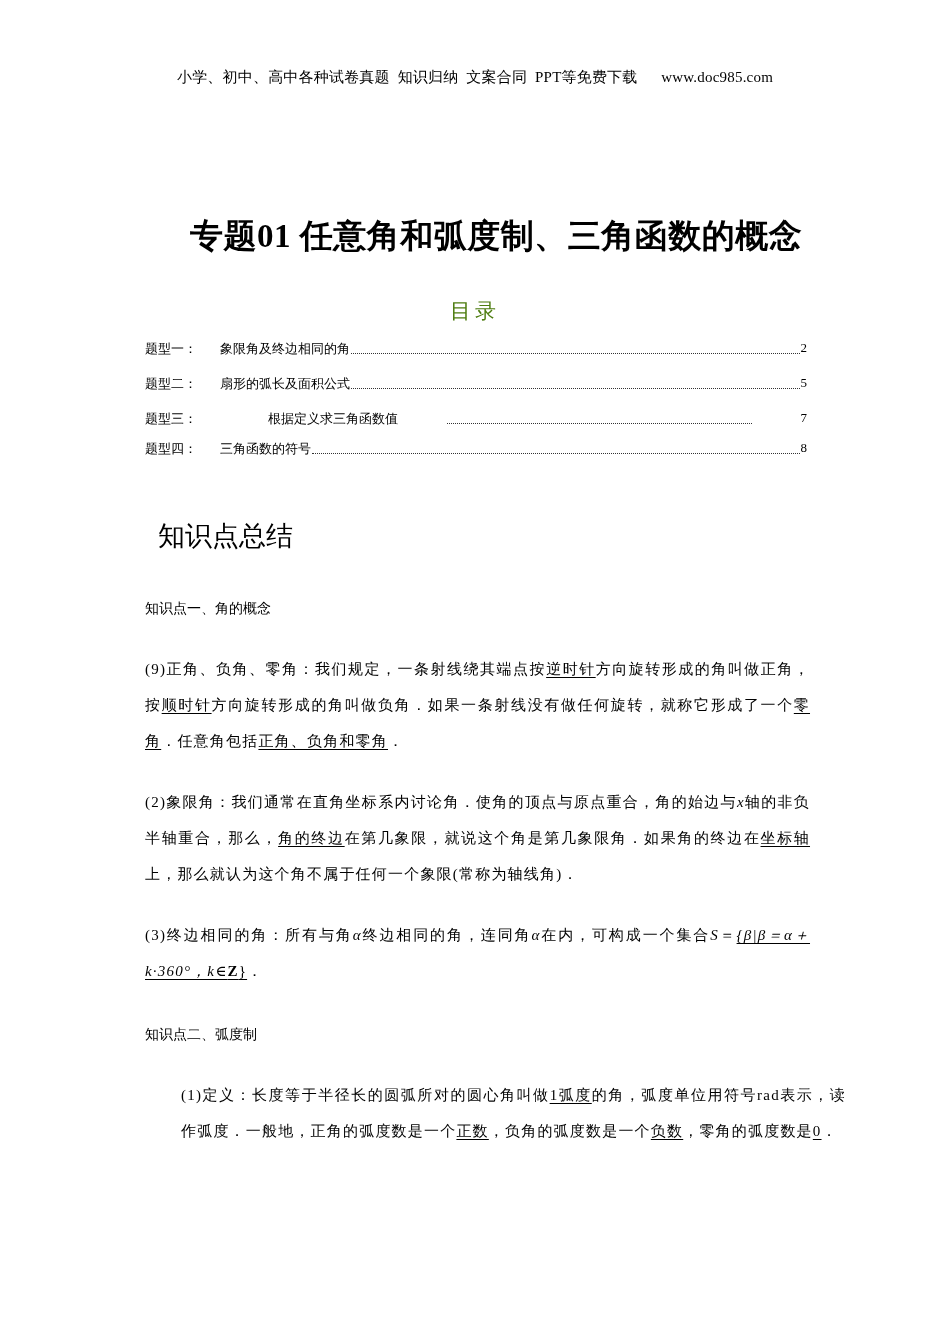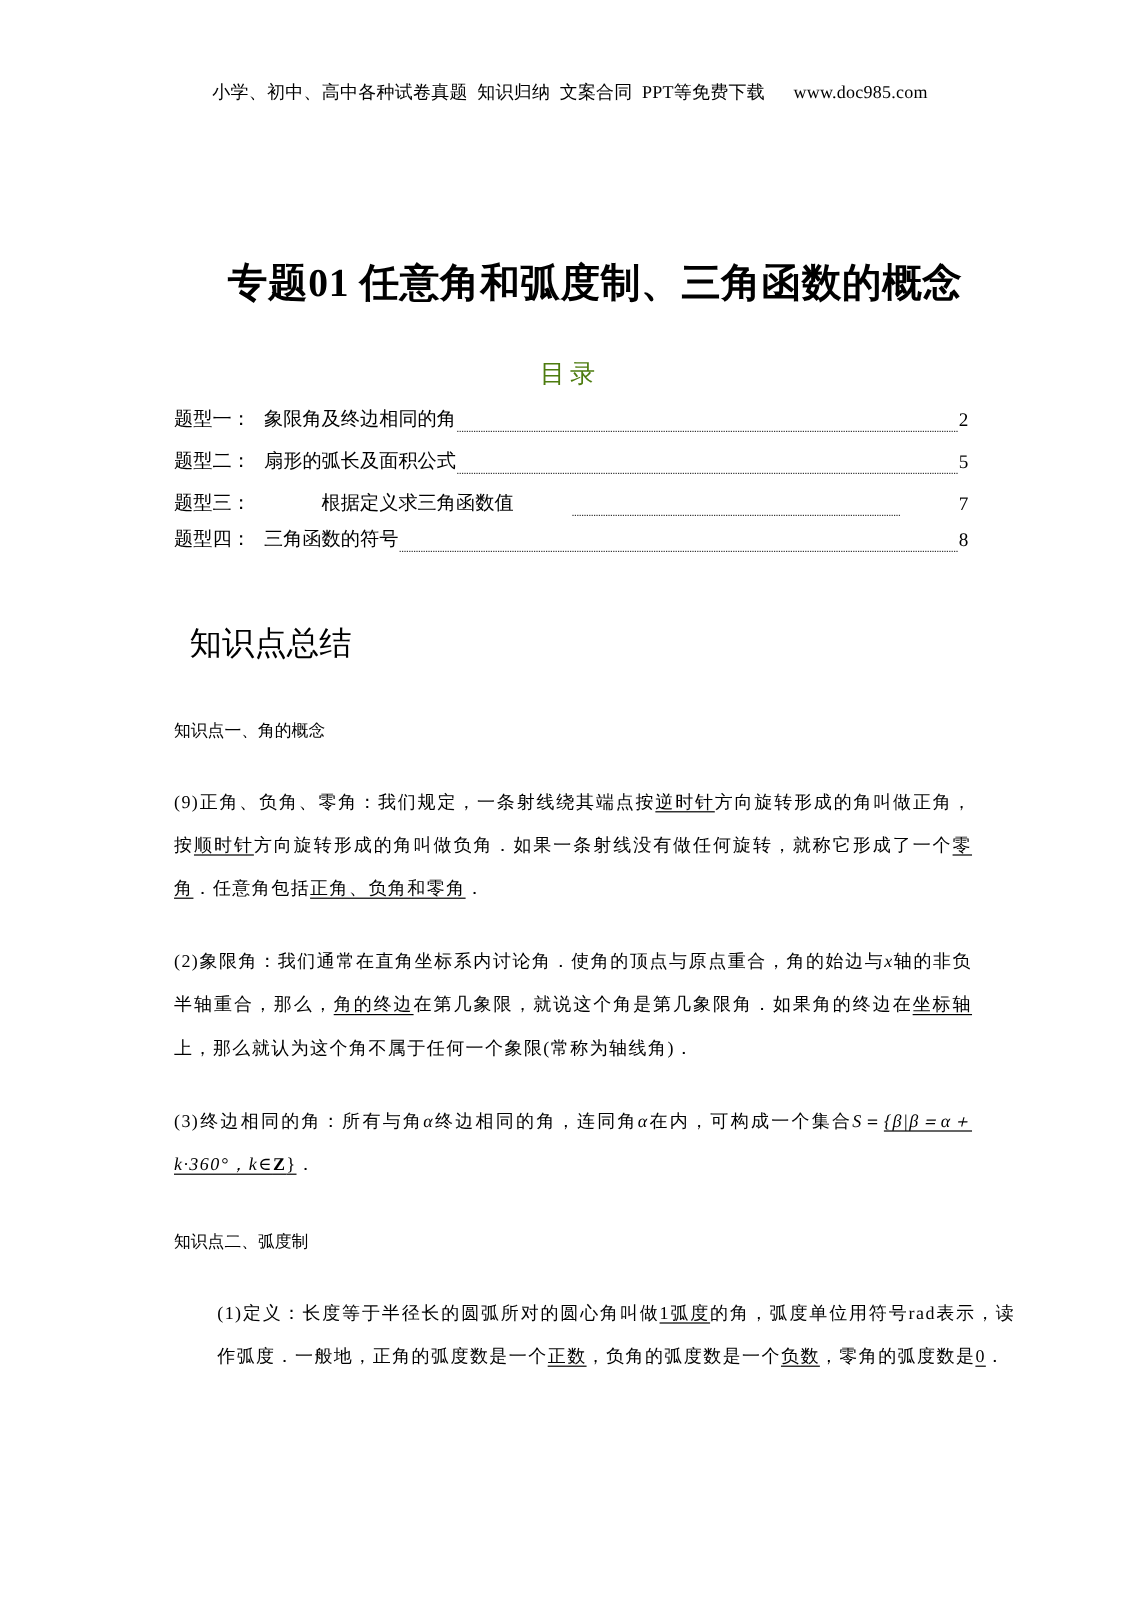--- a/index.html
+++ b/index.html
@@ -15,22 +15,22 @@
     .title {
       top: 214px; left: 0; width: 950px; text-align: center;
       font-size: 33px; font-weight: bold; letter-spacing: 0.5px; padding-left: 21px;
     }
     .toc-title {
       top: 297px; left: 0; width: 950px; text-align: center;
       font-size: 21px; color: #4d7c0f; letter-spacing: 4px;
       font-family: "DejaVu Sans", sans-serif;
     }
     .toc-row {
-      left: 145px; width: 662px; height: 20px; display: flex; align-items: flex-end;
-      font-size: 16px;
+      left: 145px; width: 662px; height: 20px; display: flex; align-items: flex-start;
+      font-size: 13px;
     }
     .toc-row .label { width: 75px; flex: none; white-space: nowrap; }
     .toc-row .text { flex: none; white-space: nowrap; }
     .toc-row .dots {
       flex: 1; overflow: hidden; white-space: nowrap; margin: 0 1px;
       border-bottom: 1.5px dotted #333; height: 13px;
     }
     .toc-row .page { flex: none; }
     .section {
       top: 518px; left: 158px; font-size: 27px;

